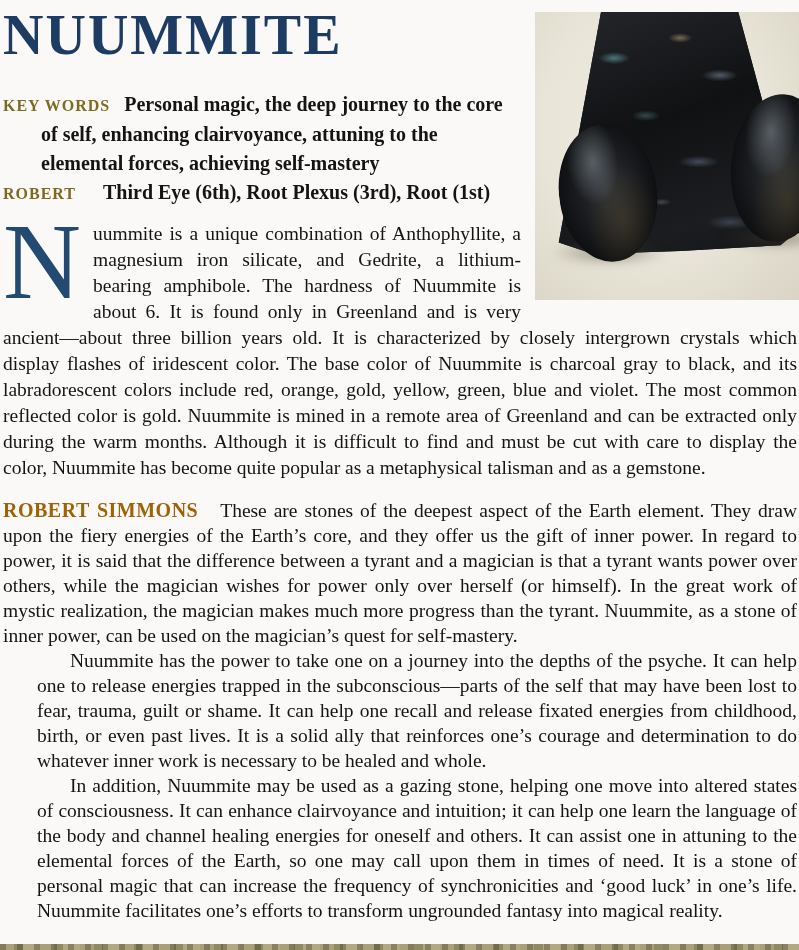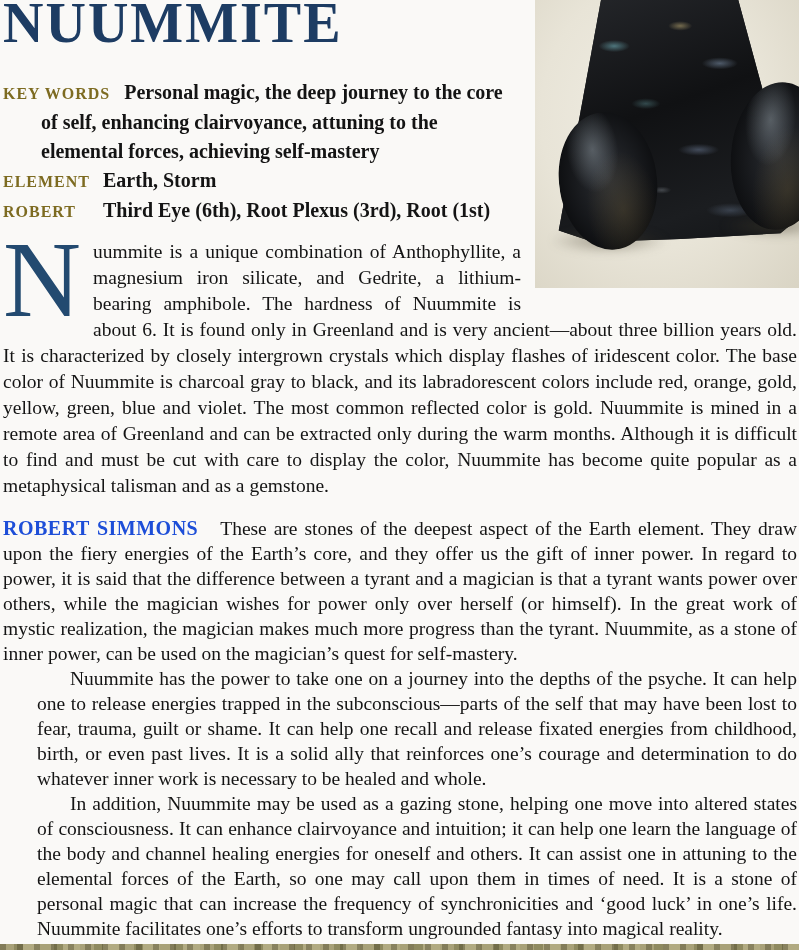--- a/index.html
+++ b/index.html
@@ -3,21 +3,21 @@
 <meta charset="utf-8">
 <style>
   html,body { margin:0; padding:0; background:#e8e8e8; }
   .page {
     position:relative;
     width:799px; height:950px;
     margin:0 auto;
     background:#faf9f7;
     overflow:hidden;
     box-sizing:border-box;
-    padding:0 2px 0 3px;
+    padding:12px 2px 0 3px;
     font-family:"Liberation Serif", serif;
     color:#141414;
   }
 
   
   .photo {
     float:right;
     width:264px; height:288px;
     margin:0 -2px 10px 14px;
     position:relative;
@@ -97,21 +97,21 @@
   .simmons p {
     margin:0;
     font-size:19.5px; line-height:25px;
     text-align:justify;
   }
   .simmons p.indented { text-indent:33px;margin-left:34px; }
   .author-label {
     font-size:20px;
     font-weight:bold;
     letter-spacing:0.5px;
-    color:#1d4ed8;
+    color:#a16207;
     margin-right:22px;
   }
 
   
   .bottom-band {
     position:absolute; left:0; right:0; bottom:0; height:6px;
     background:
       repeating-linear-gradient(90deg, rgba(60,55,30,0.35) 0 6px, rgba(0,0,0,0) 6px 17px),
       repeating-linear-gradient(90deg, #a8a178 0 14px, #8f8a60 14px 23px, #b1aa81 23px 40px);
   }
@@ -126,21 +126,20 @@
     <div class="ground-shadow shadow-left"></div>
     <div class="ground-shadow shadow-right"></div>
     <div class="cab cab-left"></div>
     <div class="cab cab-right"></div>
   </div>
 
   <h1 class="title">NUUMMITE</h1>
 
   <div class="attrs">
     <p class="attr-row hanging"><span class="attr-label">KEY WORDS</span><span>Personal magic, the deep journey to the core of self, enhancing clairvoyance, attuning to the elemental forces, achieving self-mastery</span></p>
-    <p class="attr-row single"><span class="attr-label">ELEMENT</span><span>Earth, Storm</span></p>
     <p class="attr-row single"><span class="attr-label">ROBERT</span><span>Third Eye (6th), Root Plexus (3rd), Root (1st)</span></p>
   </div>
 
   <p class="intro"><span class="dropcap">N</span><span>uummite is a unique combination of Anthophyllite, a magnesium iron silicate, and Gedrite, a lithium-bearing amphibole. The hardness of Nuummite is about 6. It is found only in Greenland and is very ancient—about three billion years old. It is characterized by closely intergrown crystals which display flashes of iridescent color. The base color of Nuummite is charcoal gray to black, and its labradorescent colors include red, orange, gold, yellow, green, blue and violet. The most common reflected color is gold. Nuummite is mined in a remote area of Greenland and can be extracted only during the warm months. Although it is difficult to find and must be cut with care to display the color, Nuummite has become quite popular as a metaphysical talisman and as a gemstone.</span></p>
 
   <div class="simmons">
     <p><span class="author-label">ROBERT SIMMONS</span><span>These are stones of the deepest aspect of the Earth element. They draw upon the fiery energies of the Earth’s core, and they offer us the gift of inner power. In regard to power, it is said that the difference between a tyrant and a magician is that a tyrant wants power over others, while the magician wishes for power only over herself (or himself). In the great work of mystic realization, the magician makes much more progress than the tyrant. Nuummite, as a stone of inner power, can be used on the magician’s quest for self-mastery.</span></p>
     <p class="indented">Nuummite has the power to take one on a journey into the depths of the psyche. It can help one to release energies trapped in the subconscious—parts of the self that may have been lost to fear, trauma, guilt or shame. It can help one recall and release fixated energies from childhood, birth, or even past lives. It is a solid ally that reinforces one’s courage and determination to do whatever inner work is necessary to be healed and whole.</p>
     <p class="indented">In addition, Nuummite may be used as a gazing stone, helping one move into altered states of consciousness. It can enhance clairvoyance and intuition; it can help one learn the language of the body and channel healing energies for oneself and others. It can assist one in attuning to the elemental forces of the Earth, so one may call upon them in times of need. It is a stone of personal magic that can increase the frequency of synchronicities and ‘good luck’ in one’s life. Nuummite facilitates one’s efforts to transform ungrounded fantasy into magical reality.</p>
   </div>

